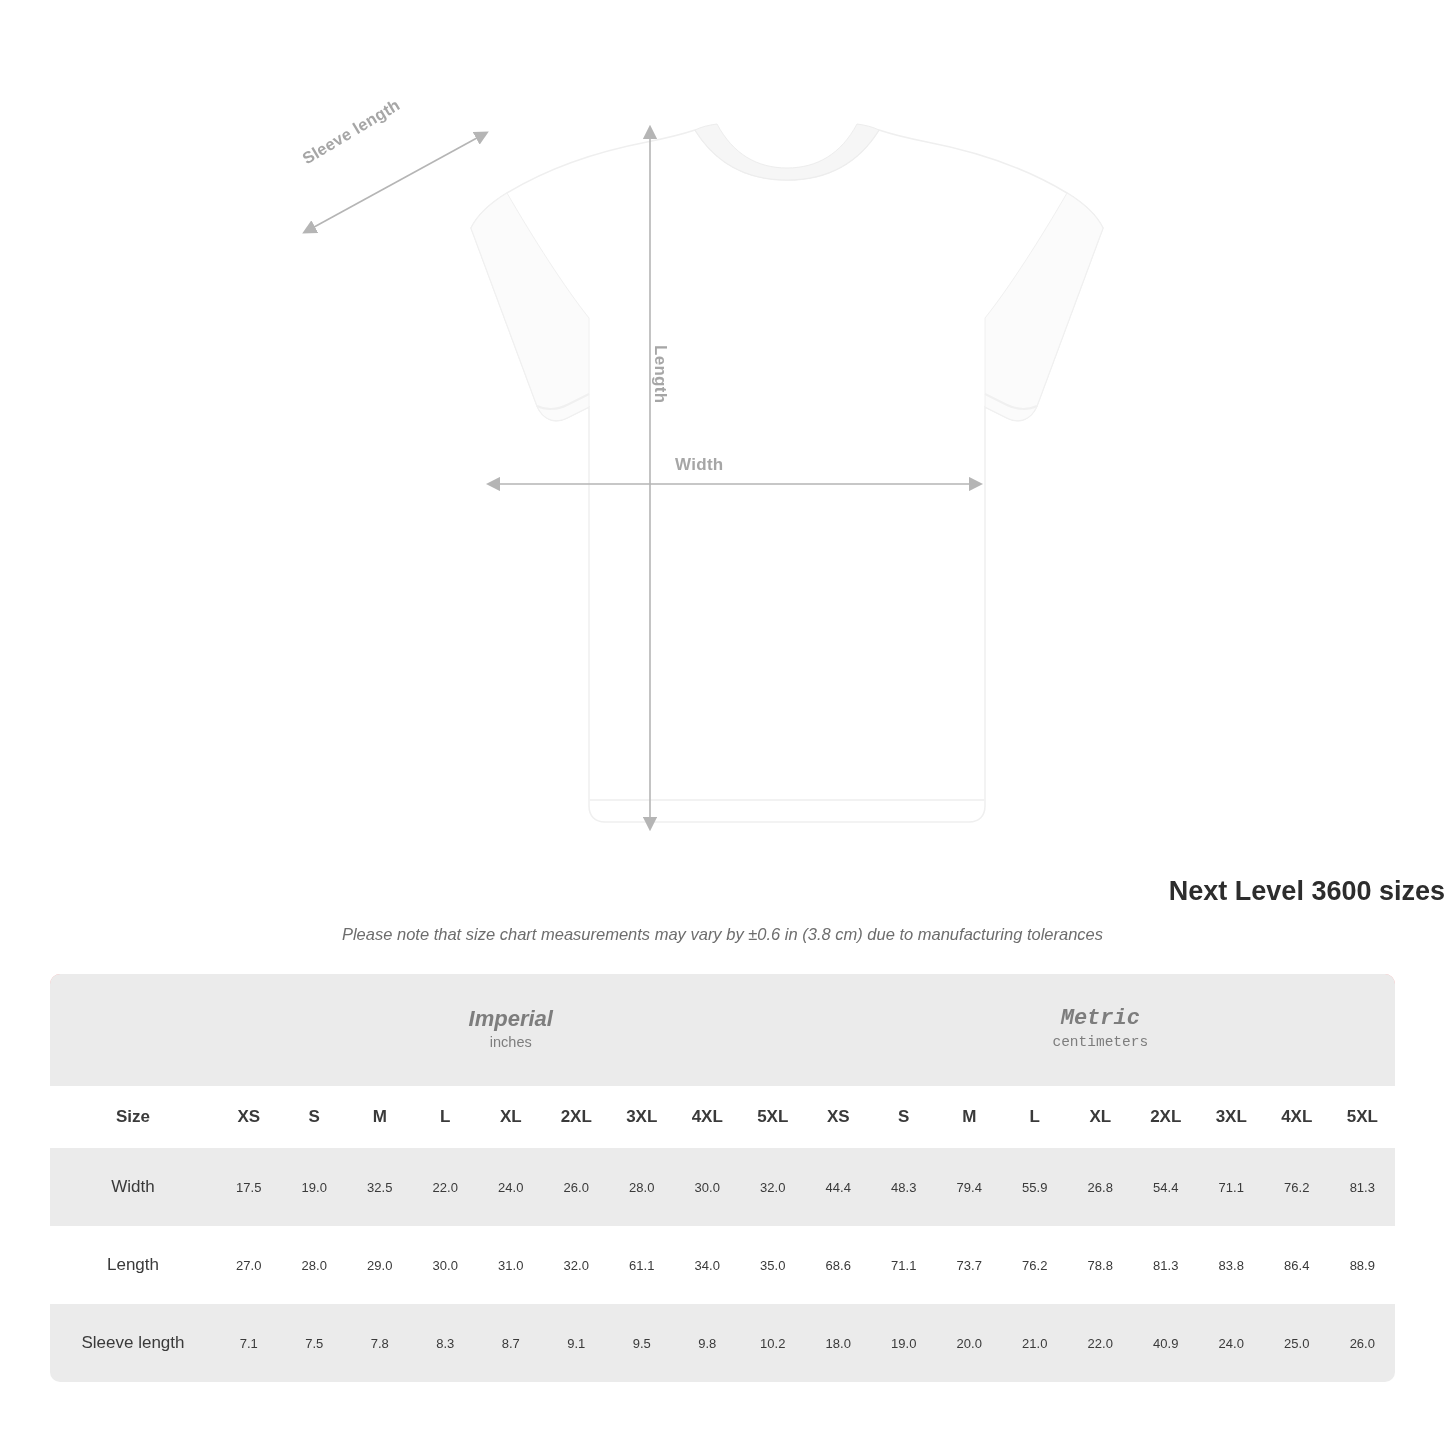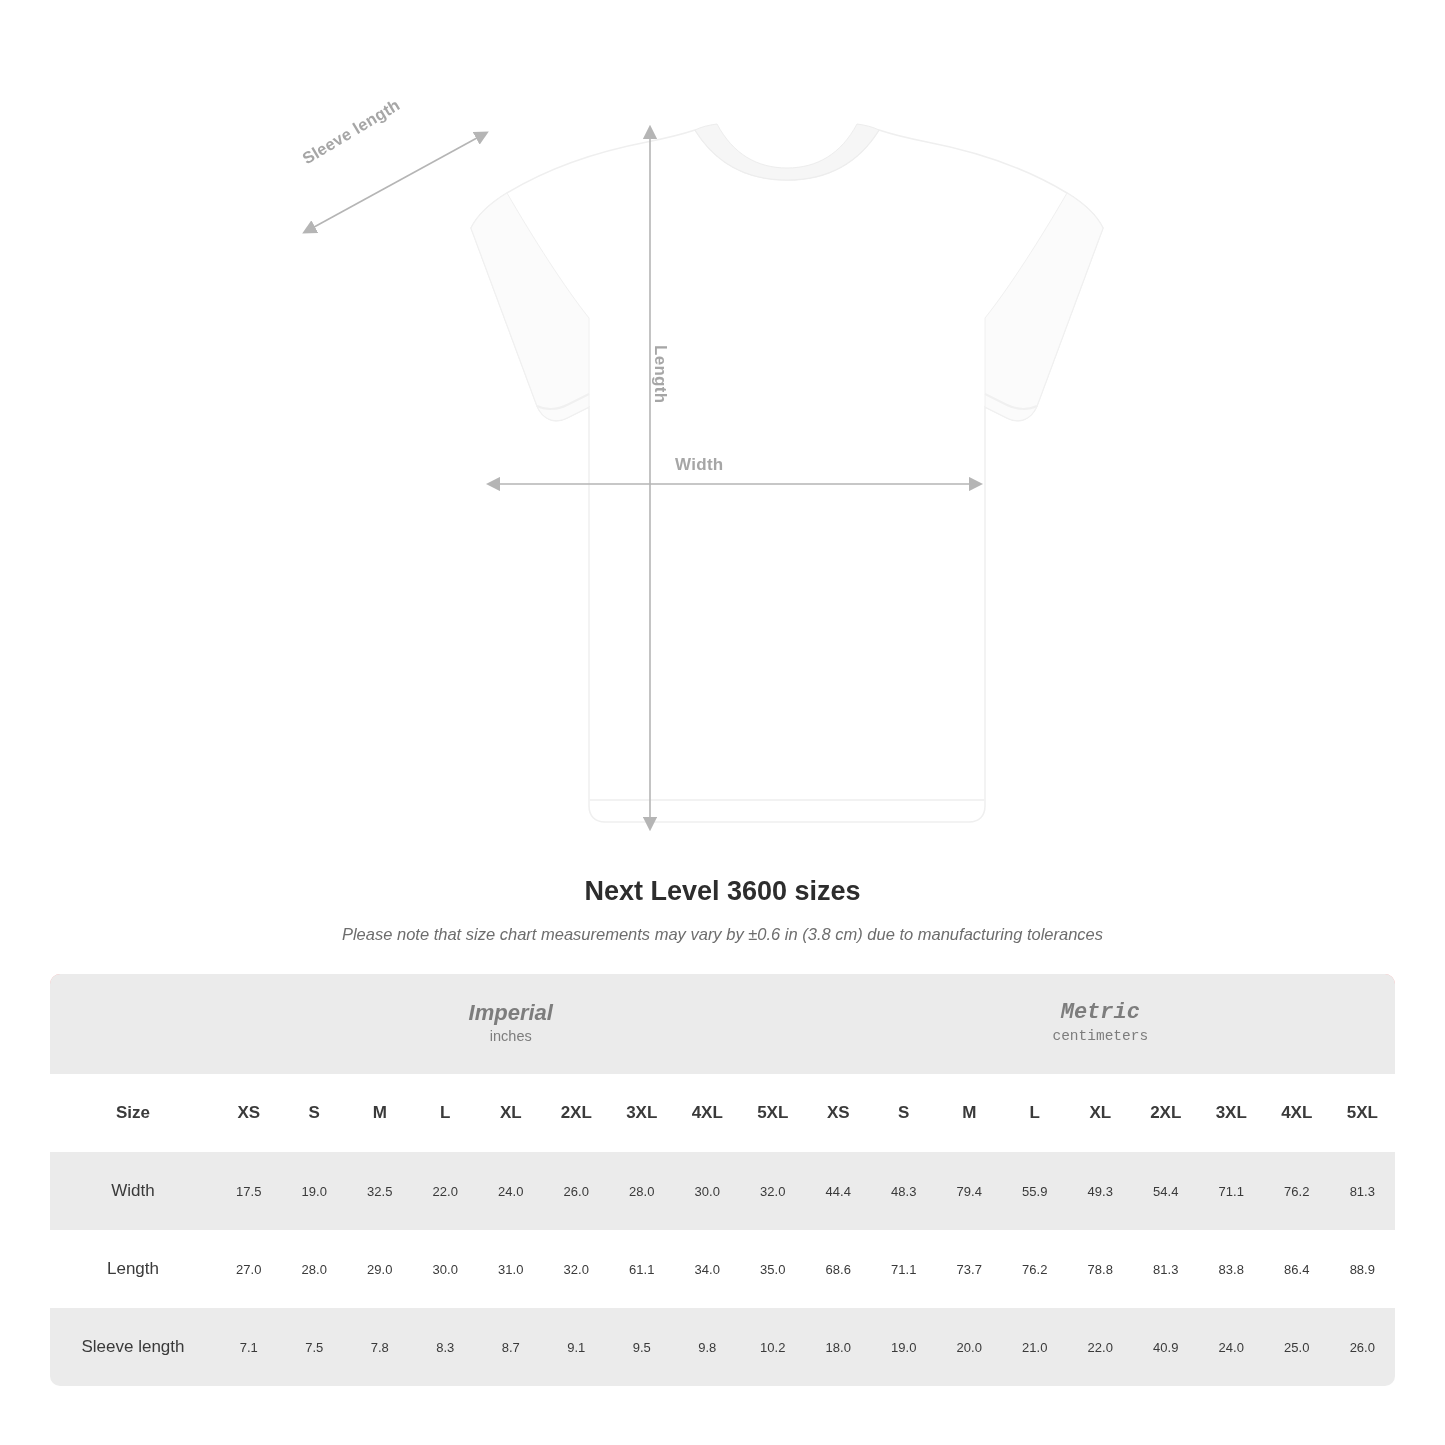--- a/index.html
+++ b/index.html
@@ -66,20 +66,21 @@
   
   .titles {
     text-align: center;
     margin-top: 16px;
   }
   .chart-title {
     font-size: 27px;
     font-weight: bold;
     color: #2d2d2d;
     margin: 0;
+    text-align: right;
   }
   .chart-note {
     font-size: 16.5px;
     font-style: italic;
     color: #6d6d6d;
     margin: 18px 0 0 0;
   }
 
   
   .table-wrap {
@@ -93,41 +94,41 @@
     font-size: 16px;
   }
   table.size-table td, table.size-table th {
     text-align: center;
     vertical-align: middle;
     font-weight: normal;
     padding: 0;
   }
 
   .unit-head {
-    height: 100px;
+    height: 112px;
     background: #fca5a5;
   }
   .unit-head .unit-name {
     font-size: 22px;
     font-style: italic;
     font-weight: bold;
     color: #7d7d7d;
     line-height: 1.15;
   }
   .unit-head .unit-sub {
     font-size: 14.5px;
     color: #7d7d7d;
     font-style: normal;
     line-height: 1.6;
   }
   .corner-cell { background: #ebebeb; }
   .corner-tl { border-top-left-radius: 10px; }
   .corner-tr { border-top-right-radius: 10px; font-family: Liberation Mono, monospace; }
 
-  tr.row-size td { height: 78px; background: #ffffff; }
+  tr.row-size td { height: 62px; background: #ffffff; }
   tr.row-size td.rowlabel,
   tr.row-size td.sizecell {
     font-weight: bold;
     font-size: 17px;
     color: #3a3a3a;
   }
 
   tr.row-data td { height: 78px; }
   tr.row-shaded td { background: #ebebeb; }
   tr.row-plain td { background: #ffffff; }
@@ -272,21 +273,21 @@
           <td class="val">22.0</td>
           <td class="val">24.0</td>
           <td class="val">26.0</td>
           <td class="val">28.0</td>
           <td class="val">30.0</td>
           <td class="val">32.0</td>
           <td class="val">44.4</td>
           <td class="val">48.3</td>
           <td class="val">79.4</td>
           <td class="val">55.9</td>
-          <td class="val">49.3</td>
+          <td class="val">26.8</td>
           <td class="val">54.4</td>
           <td class="val">71.1</td>
           <td class="val">76.2</td>
           <td class="val">81.3</td>
         </tr>
 
         <tr class="row-data row-plain">
           <td class="rowlabel">Length</td>
           <td class="val">27.0</td>
           <td class="val">28.0</td>

